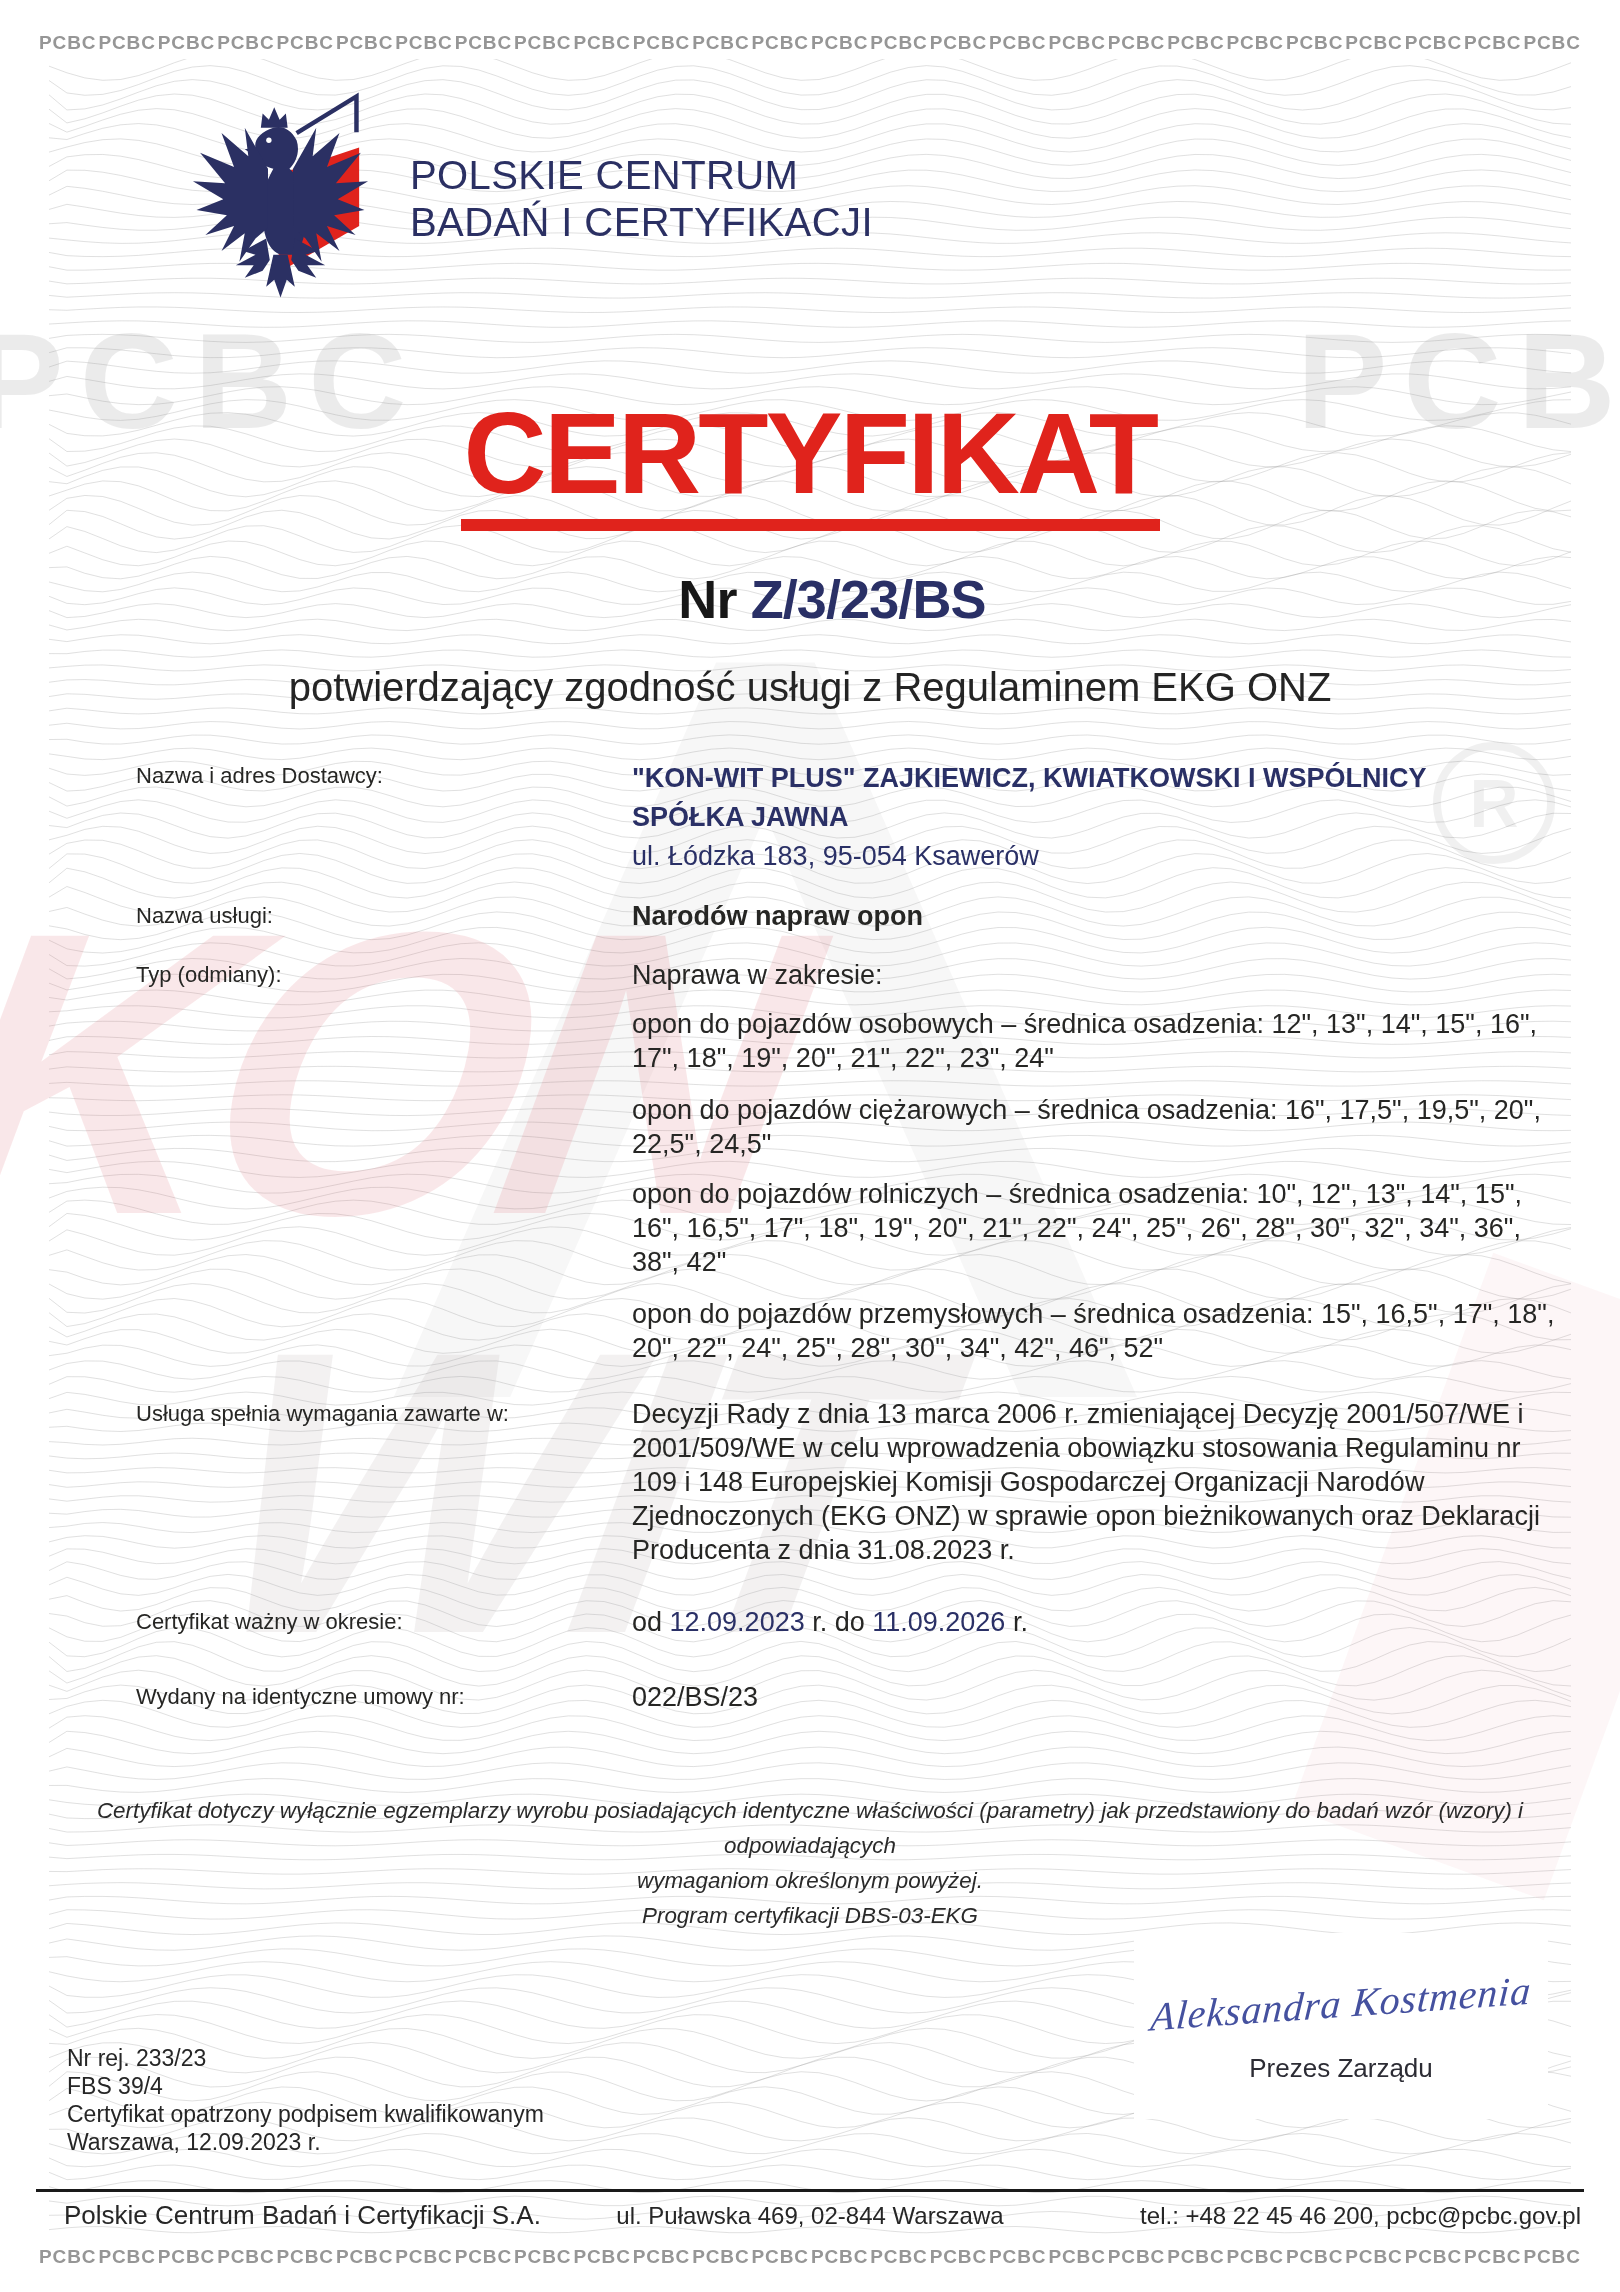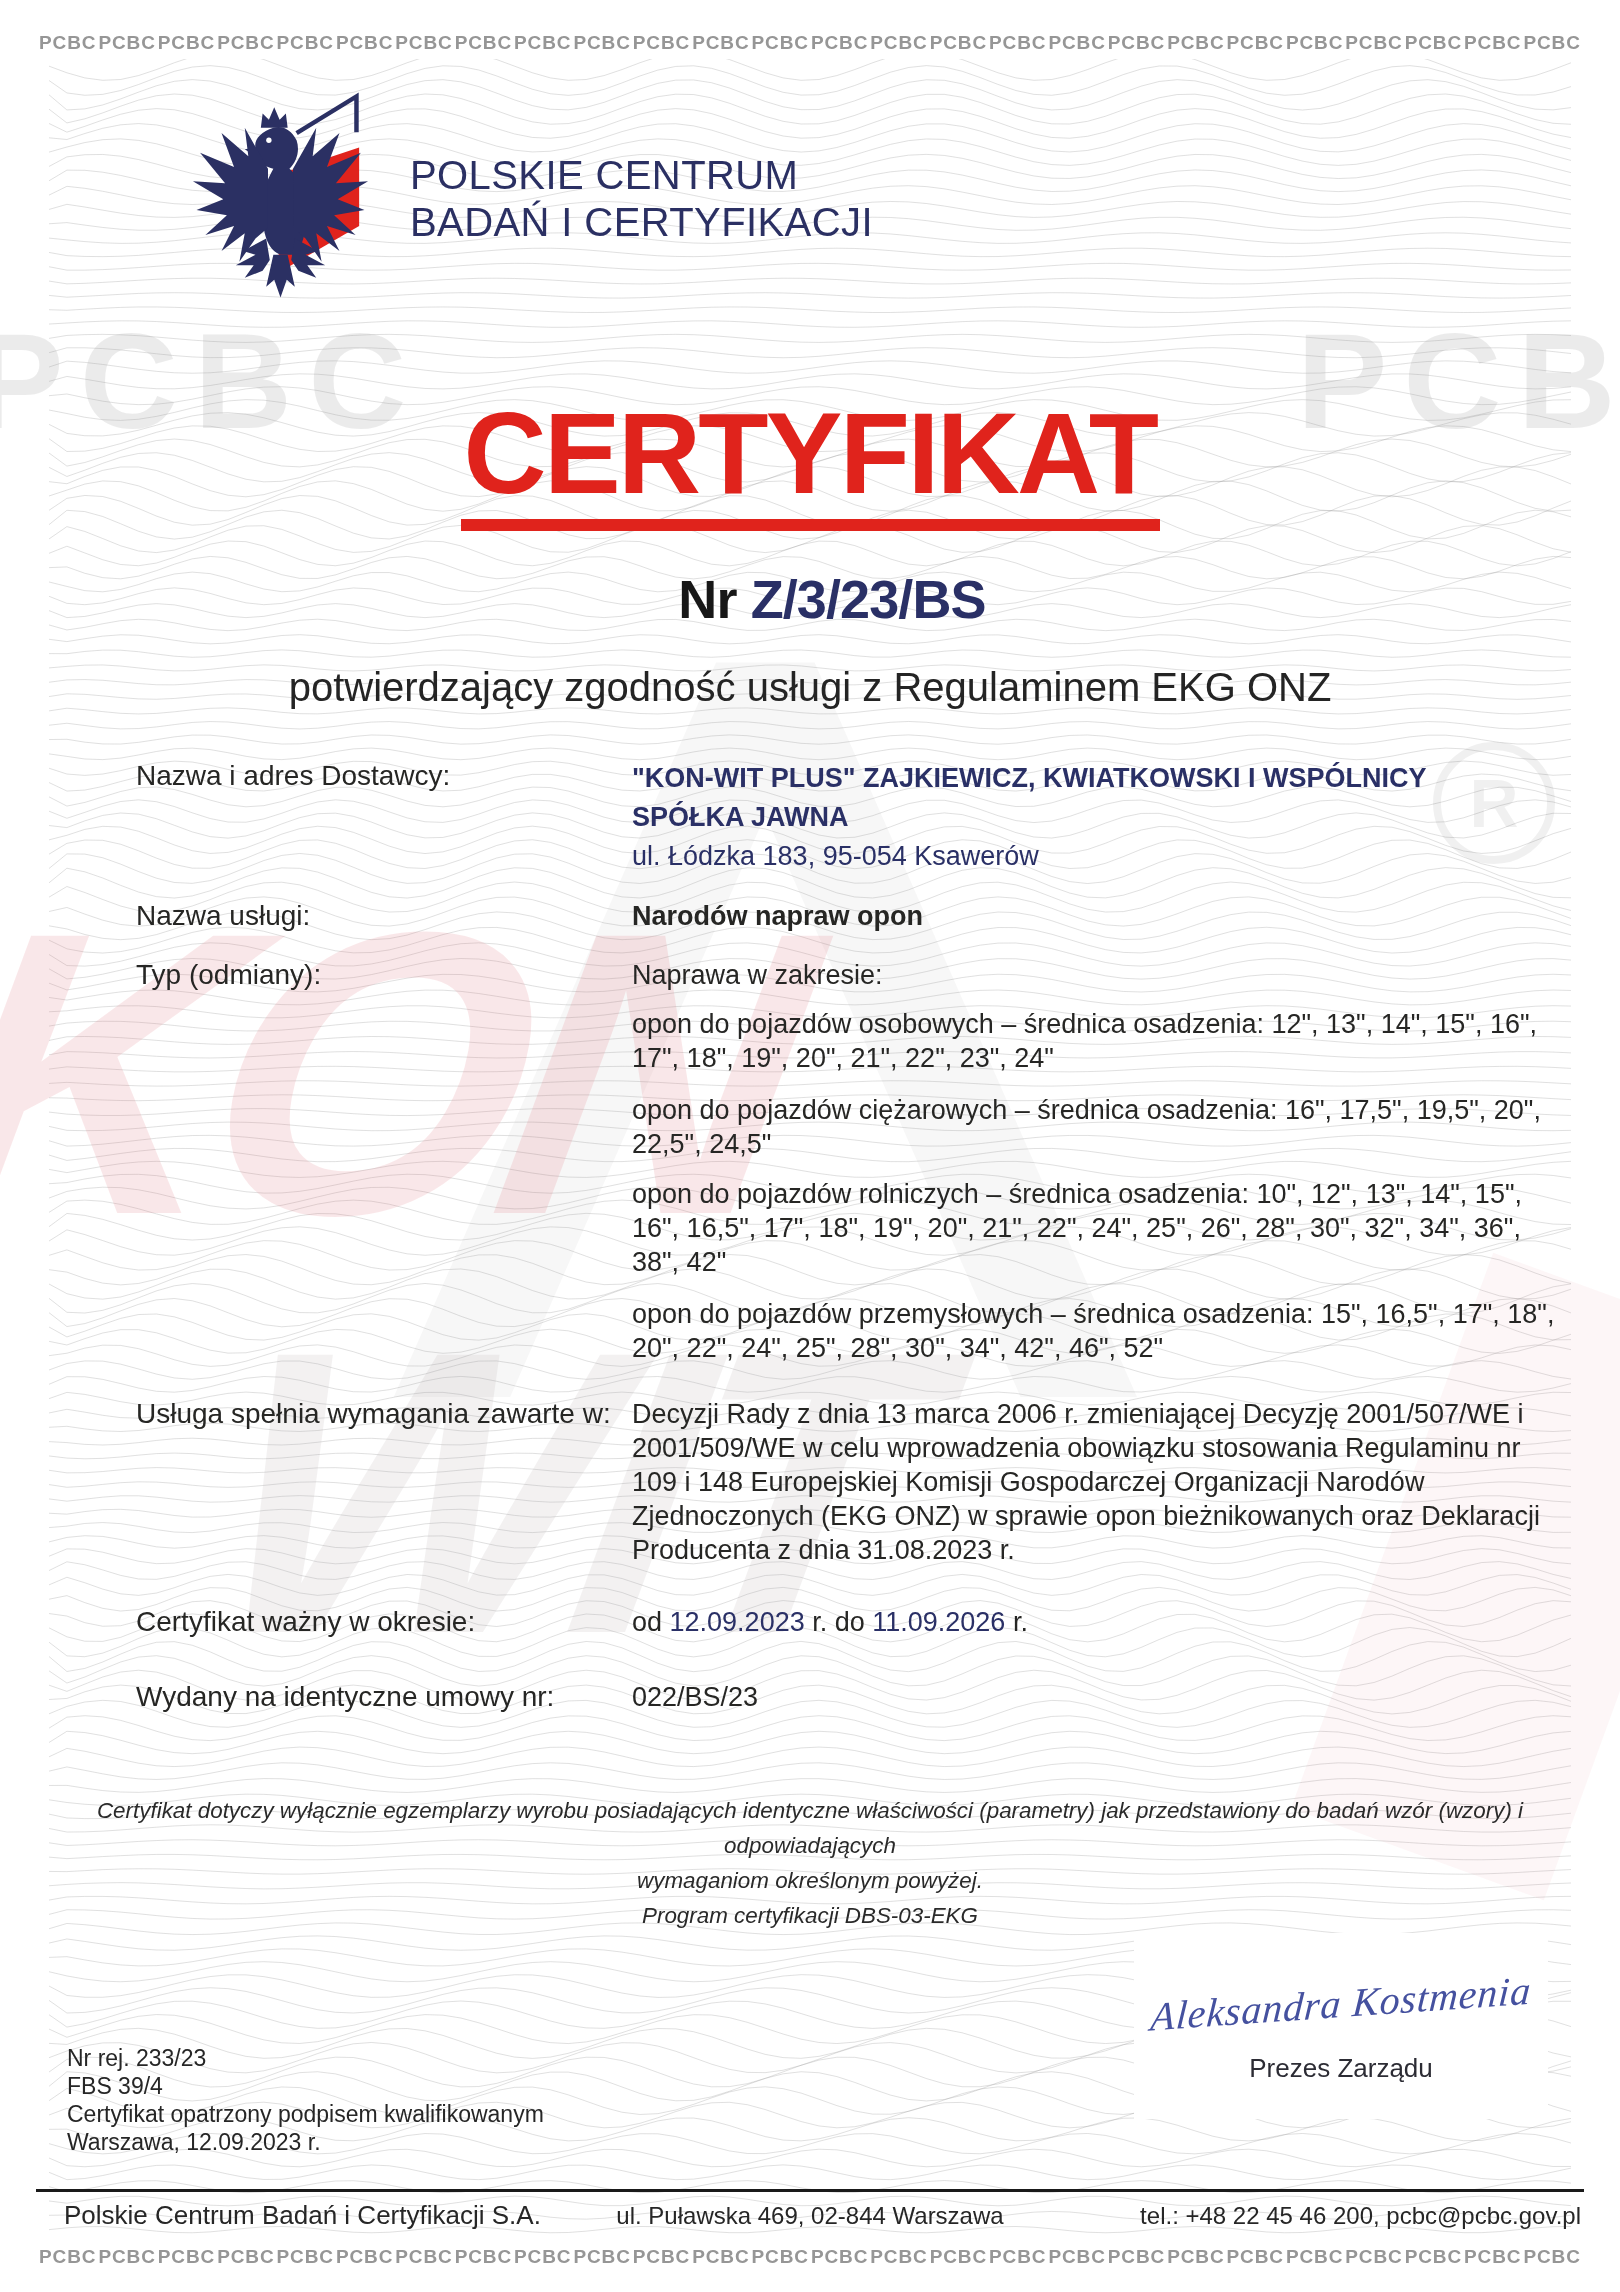--- a/index.html
+++ b/index.html
@@ -36,21 +36,21 @@
          font-size:115px;font-weight:800;letter-spacing:-2.7px;color:#e0231c;}
   .title-rule{position:absolute;left:461px;top:519px;width:699px;height:11.6px;background:#e0231c;z-index:4;}
   .cert-nr{position:absolute;left:0;top:568px;width:100%;text-align:center;z-index:4;
            font-size:54px;font-weight:700;letter-spacing:-0.9px;color:#171717;margin-left:22px;}
   .cert-nr .nr-val{color:#2a3066;}
   .subtitle{position:absolute;left:0;top:665px;width:100%;text-align:center;z-index:4;
             font-size:40px;color:#242424;}
 
   
   .row{position:absolute;left:136px;right:85px;z-index:4;}
-  .row .lbl{position:absolute;left:0;top:0;width:484px;font-size:28px;line-height:34px;color:#262624;}
+  .row .lbl{position:absolute;left:0;top:0;width:484px;font-size:22px;line-height:34px;color:#262624;}
   .row .val{position:absolute;left:496px;top:0;right:0;font-size:27px;line-height:34px;color:#262624;}
   .row .val div{white-space:nowrap;}
   .navy{color:#2a3066;}
   .bold{font-weight:700;}
   .sup-lines{line-height:39px;font-weight:700;color:#2a3066;}
   .sup-lines div{white-space:nowrap;}
   .sup-addr{line-height:39px;color:#2a3066;white-space:nowrap;}
   .val-pre{white-space:pre;}
 
   

